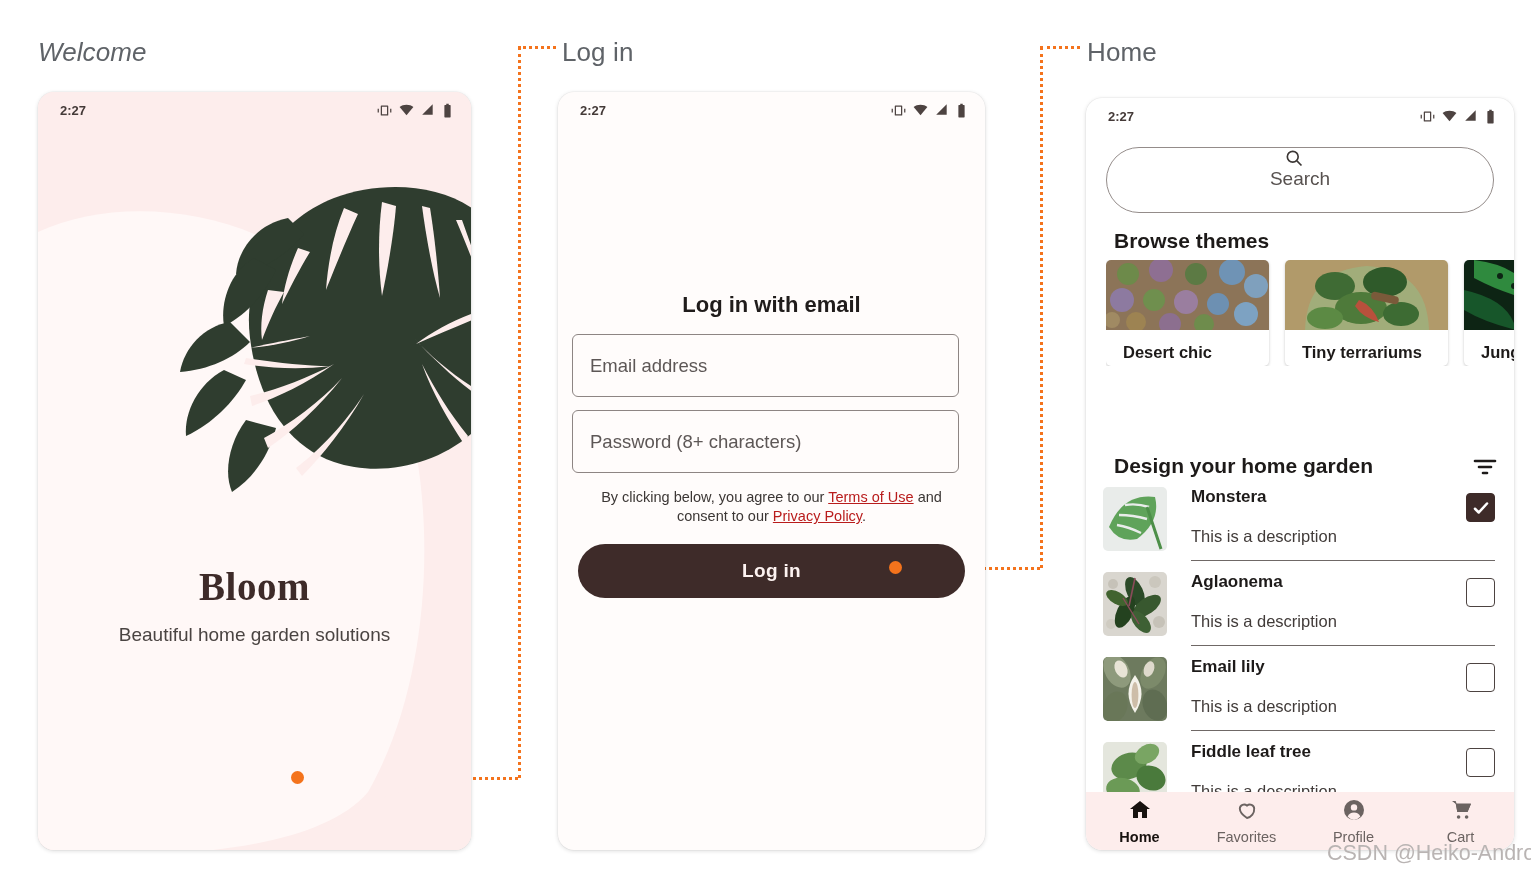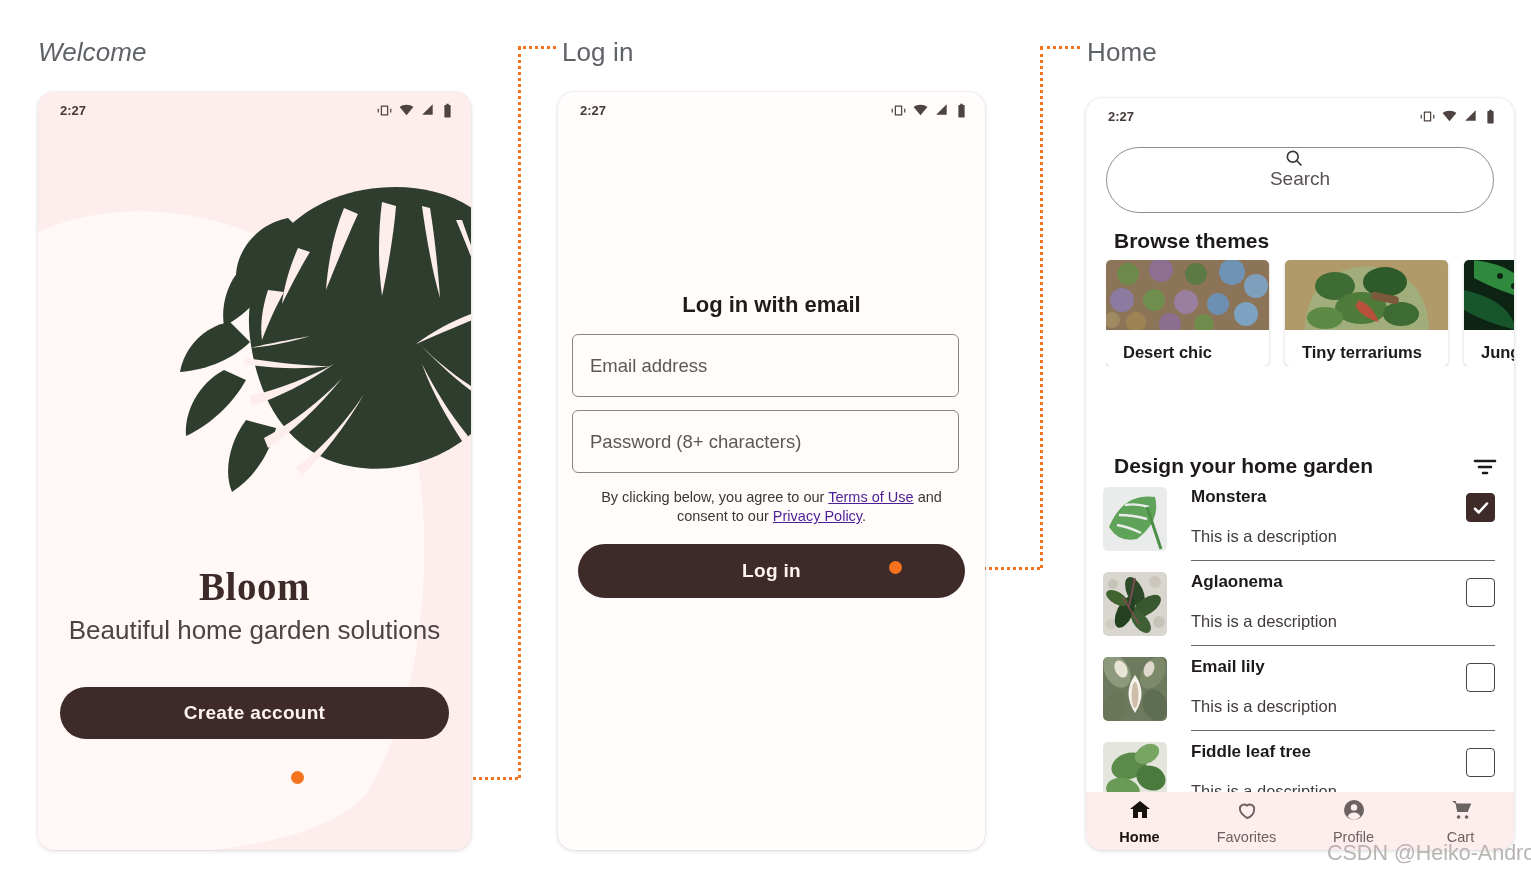--- a/index.html
+++ b/index.html
@@ -70,22 +70,22 @@
   .brand-block {
     position: absolute; left: 0; right: 0; top: 472px;
     text-align: center;
   }
   .brand-title {
     font-family: "Liberation Serif", serif;
     font-size: 39px; font-weight: bold;
     color: #3e2b29; letter-spacing: 0.5px;
   }
   .brand-sub {
-    margin-top: 6px;
-    font-size: 26px; color: #4a4442;
+    margin-top: 15px;
+    font-size: 19px; color: #4a4442;
   }
   .pill-btn {
     position: absolute;
     display: flex; align-items: center; justify-content: center;
     background: #3e2b29; color: #fdf3f1;
     border-radius: 40px; border: none;
     font-size: 19px; font-weight: bold;
     letter-spacing: 0.3px;
     cursor: pointer;
   }
@@ -108,21 +108,21 @@
   }
   .tf::placeholder { color: #5d5756; opacity: 1; }
   #email-field { top: 242px; }
   #password-field { top: 318px; }
   .consent {
     position: absolute; left: 20px; top: 396px; width: 387px;
     text-align: center;
     font-size: 14.5px; line-height: 1.33;
     color: #3c3735;
   }
-  .consent a { color: #4c1d95; text-decoration: underline; cursor: pointer; }
+  .consent a { color: #b91c1c; text-decoration: underline; cursor: pointer; }
   #login-submit { left: 20px; top: 452px; width: 387px; height: 54px; }
 
   
   #phone3 { left: 1086px; top: 98px; width: 428px; height: 752px; background: #ffffff; }
 
   .search-box {
     position: absolute; left: 20px; top: 49px; width: 388px; height: 66px;
     border: 1px solid #948c8a; border-radius: 33px;
     display: flex; align-items: center; padding: 0 20px; flex-direction: column;
   }
@@ -302,21 +302,20 @@
             </svg>
           </span>
         </span>
       </div>
 
       <div class="brand-block">
         <div class="brand-title">Bloom</div>
         <div class="brand-sub">Beautiful home garden solutions</div>
       </div>
 
-      <button class="pill-btn" id="create-account">Create account</button>
 
     </div>
   </div>
 
   <div class="dot" style="left:291px; top:771px;"></div>
 
   <div class="phone" id="phone2">
     <div class="phone-inner">
       <div class="statusbar">
         <span>2:27</span>

